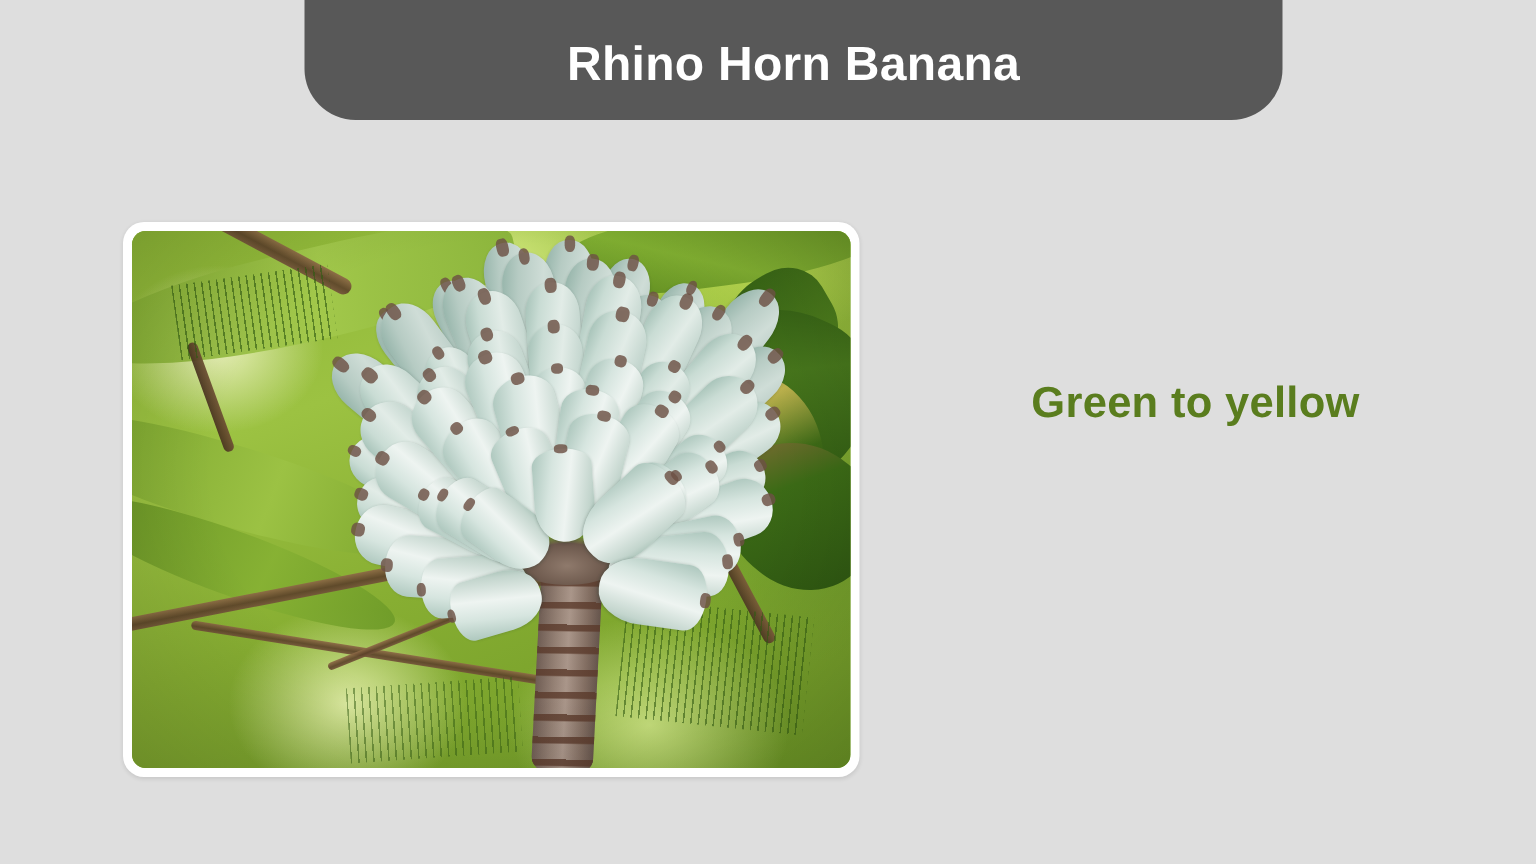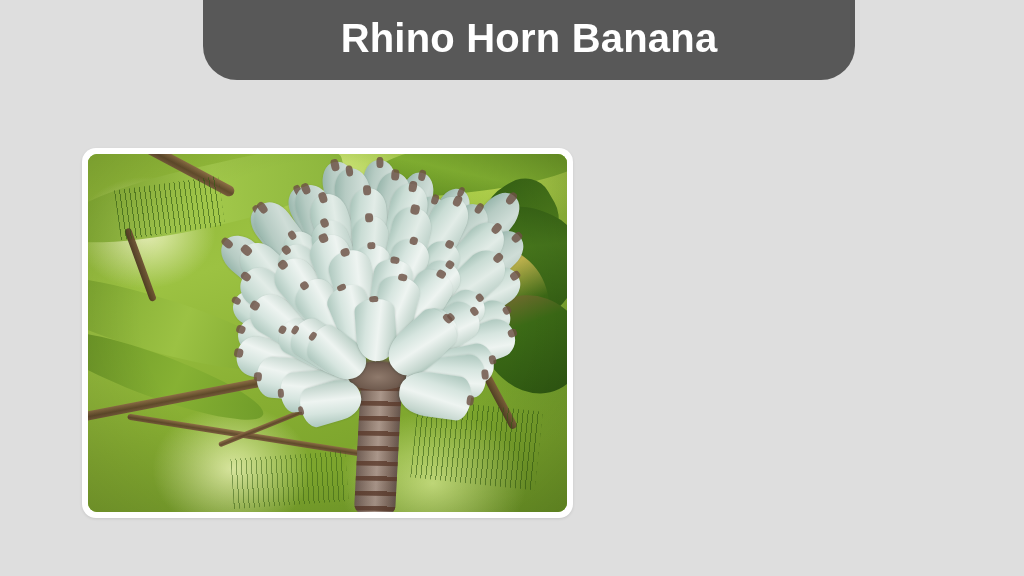--- a/index.html
+++ b/index.html
@@ -27,21 +27,21 @@
     display: flex;
     align-items: flex-end;
     justify-content: center;
     box-sizing: border-box;
     padding-bottom: 22px;
   }
   #title-text {
     color: #ffffff;
     font-family: "Liberation Sans", sans-serif;
     font-weight: bold;
-    font-size: 40px;
+    font-size: 32px;
     letter-spacing: 0.2px;
     line-height: 1;
     white-space: nowrap;
     margin-top: 12px;
   }
 
   
   #photo-card {
     position: absolute;
     left: 82px;
@@ -362,13 +362,14 @@
     <div id="rachis">
       <div id="rachis-rings"></div>
     </div>
     <div id="rachis-crown" class="ph-layer" style="left:60.5%; top:57%; width:15%; height:9%;"></div>
 
     <div id="photo-vignette"></div>
   </div>
 </div>
 
 <div id="info-block">
+  <p id="info-subheading">Green to yellow</p>
 </div>
 
 </body></html>

